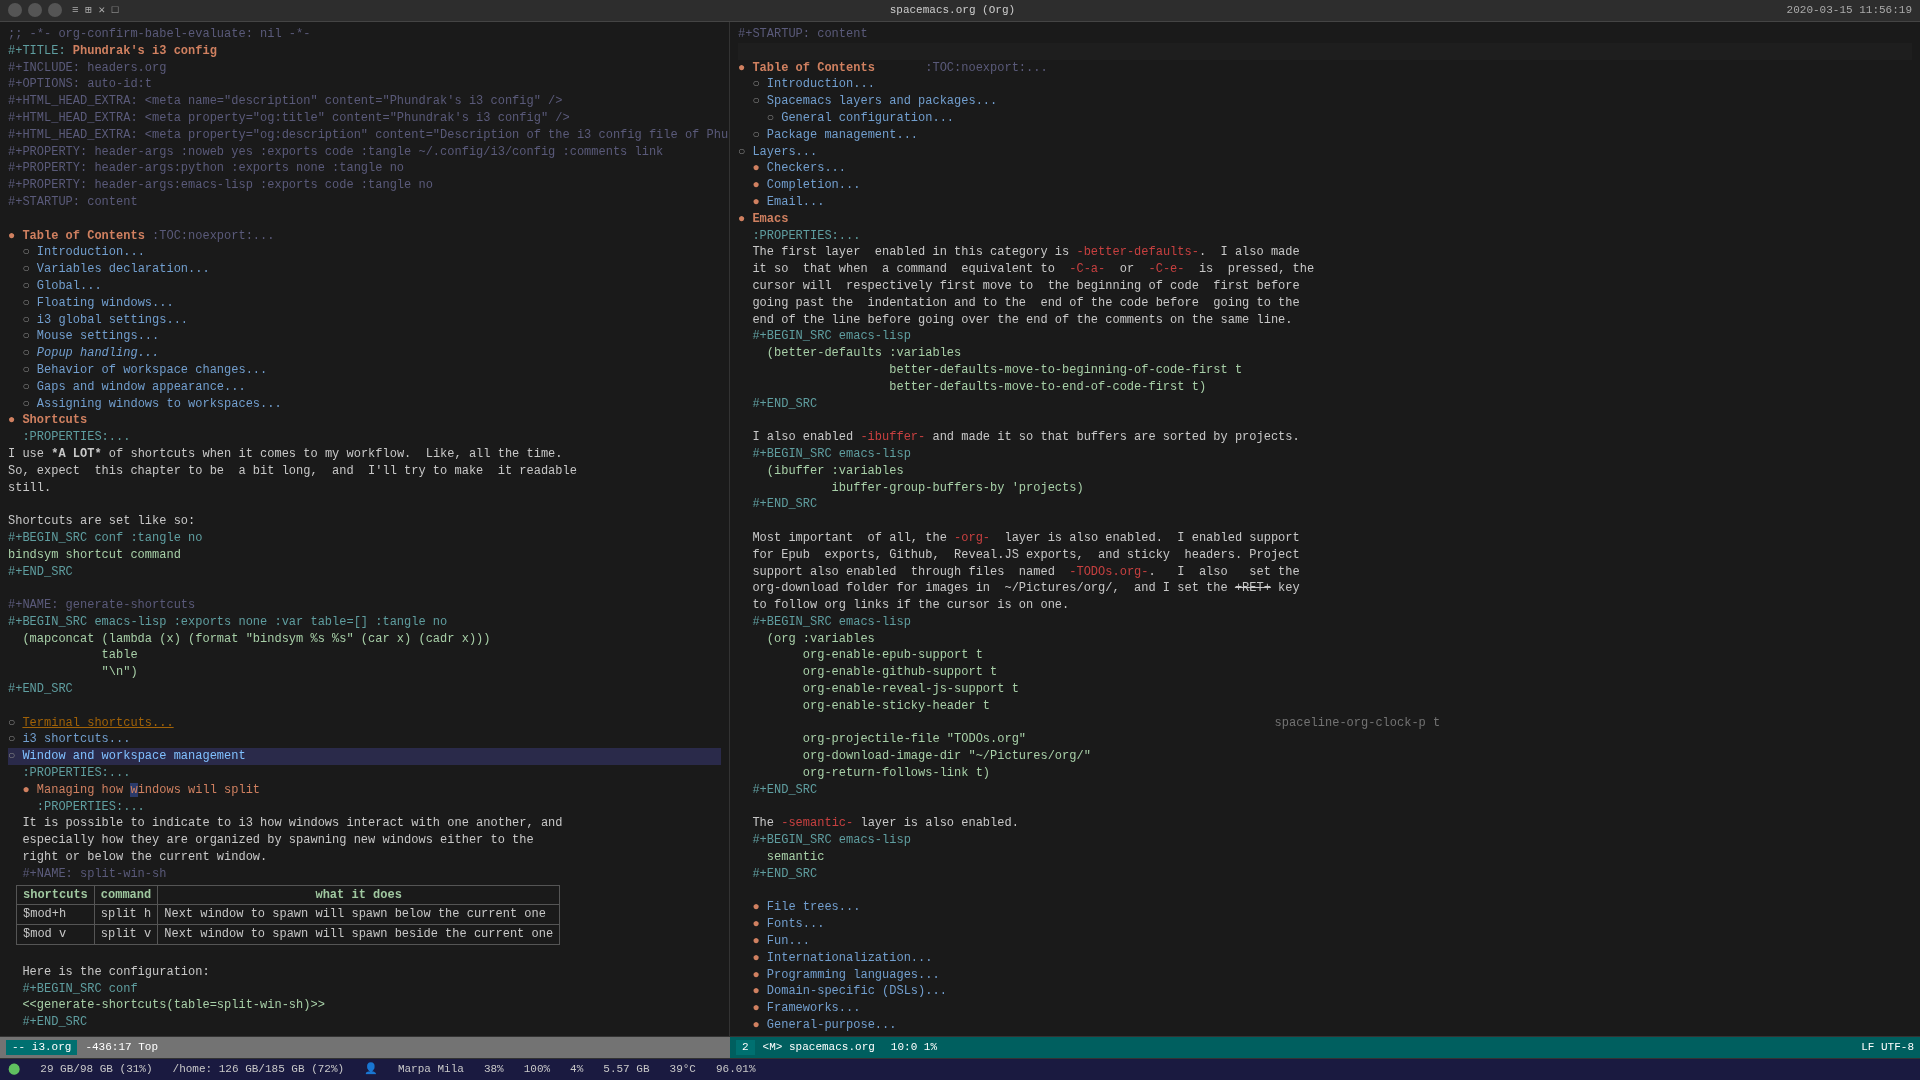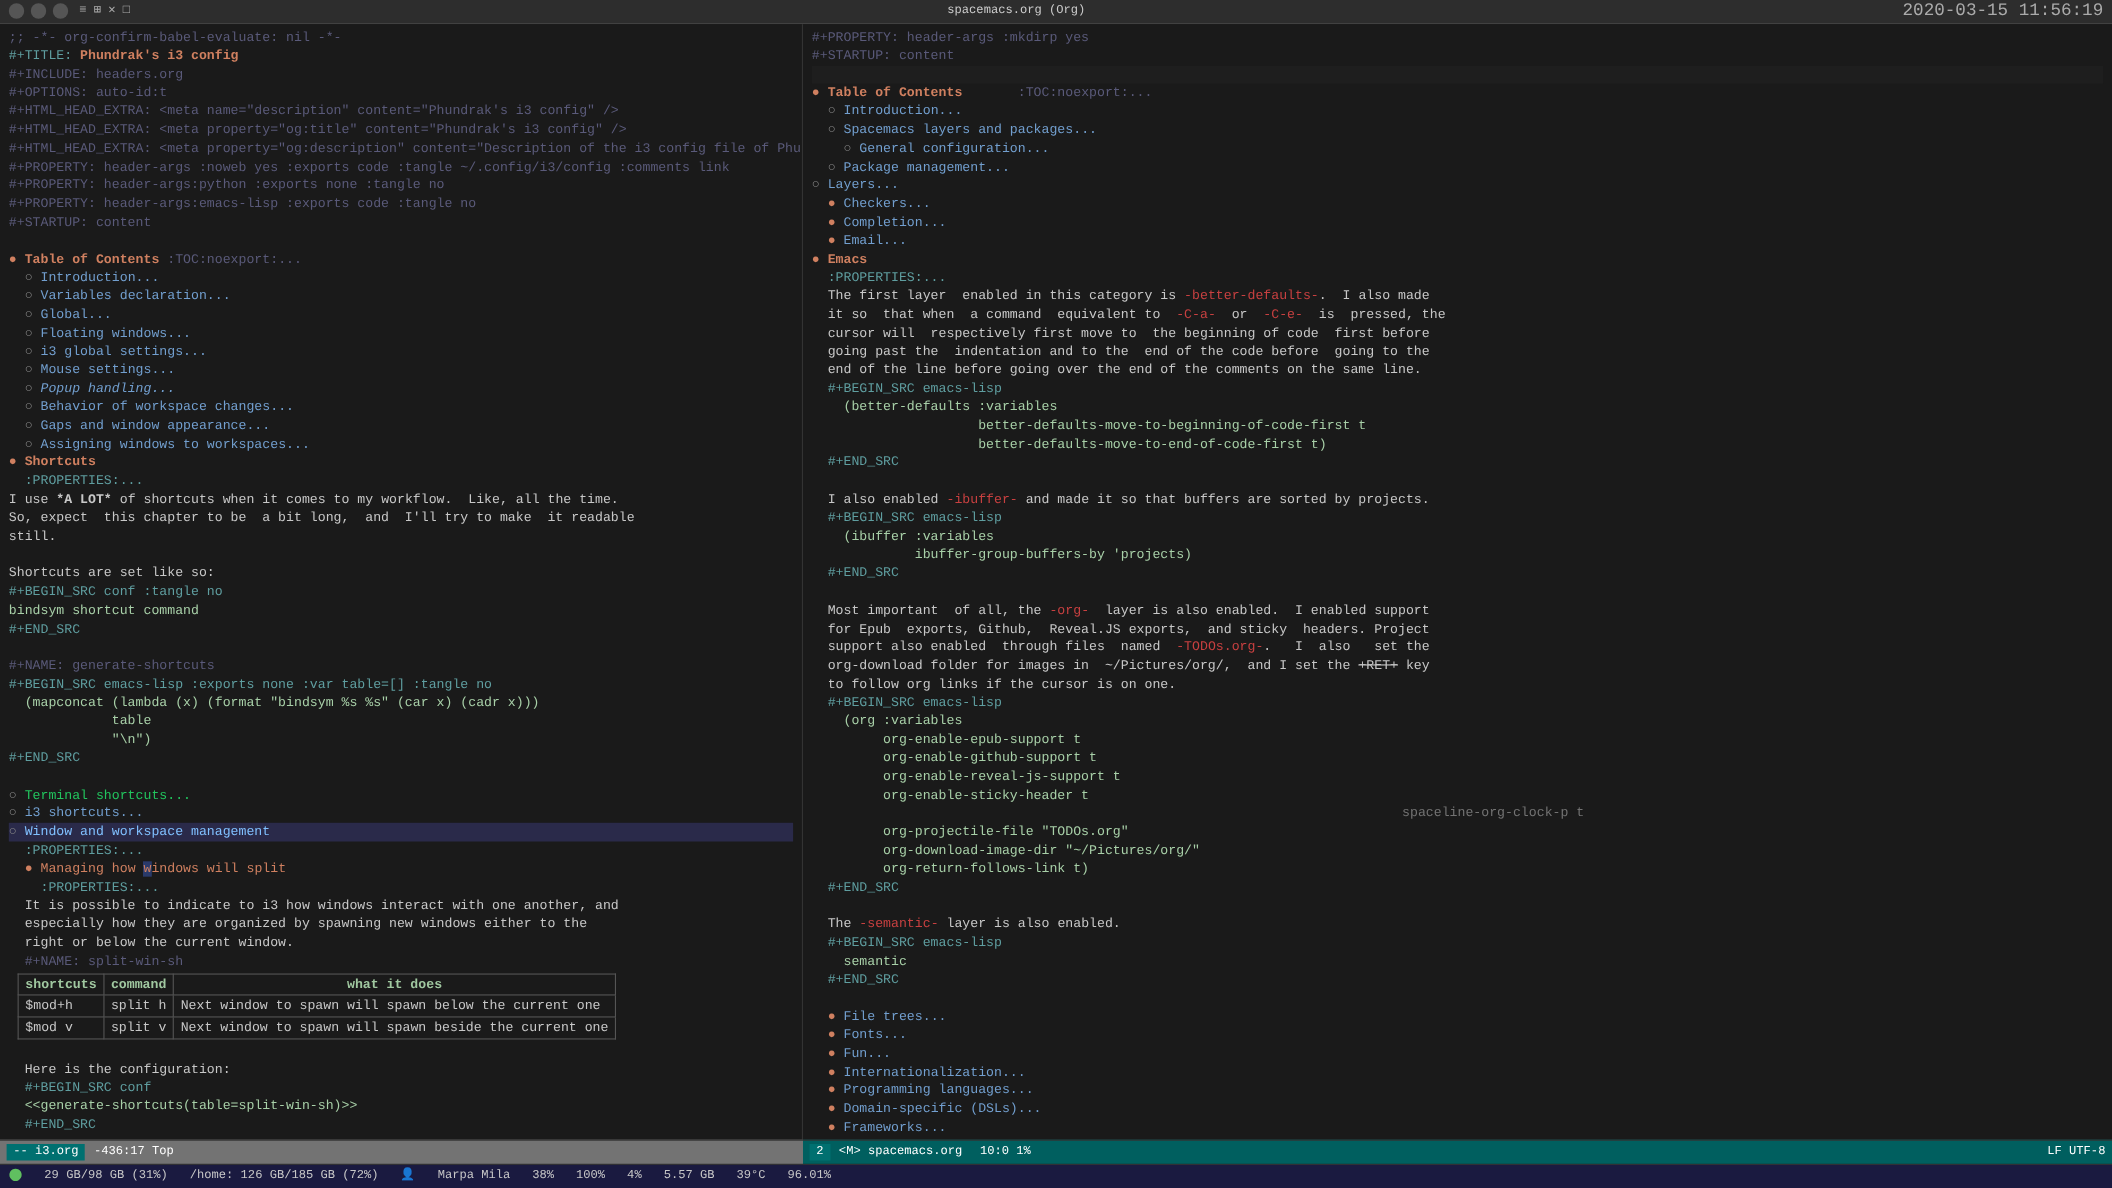--- a/index.html
+++ b/index.html
@@ -36,21 +36,21 @@
       align-items: center;
     }
     #titlebar .ctrl-btn {
       width: 14px; height: 14px;
       border-radius: 50%;
       display: inline-block;
       background: #555;
     }
     #titlebar .time {
       color: #aaa;
-      font-size: 16px;
+      font-size: 11px;
     }
 
     
     #main {
       display: flex;
       height: calc(1080px - 22px - 22px - 22px);
       border-radius: 11px;
     }
 
     
@@ -184,21 +184,21 @@
       <pre style="color:#a8d0a8;">bindsym shortcut command</pre>
       <pre style="color:#5f9ea0;">#+END_SRC</pre>
       <pre> </pre>
       <pre style="color:#5a5a7a;">#+NAME: generate-shortcuts</pre>
       <pre style="color:#5f9ea0;">#+BEGIN_SRC emacs-lisp :exports none :var table=[] :tangle no</pre>
       <pre style="color:#a8d0a8;">  (mapconcat (lambda (x) (format "bindsym %s %s" (car x) (cadr x)))</pre>
       <pre style="color:#a8d0a8;">             table</pre>
       <pre style="color:#a8d0a8;">             "\n")</pre>
       <pre style="color:#5f9ea0;">#+END_SRC</pre>
       <pre> </pre>
-      <pre><span style="color:#888;">○</span> <span style="color:#22c55e;">Terminal shortcuts...</span></pre>
+      <pre><span style="color:#888;">○</span> <span style="color:#a16207;text-decoration:underline;">Terminal shortcuts...</span></pre>
       <pre><span style="color:#888;">○</span> <span style="color:#729fcf;">i3 shortcuts...</span></pre>
       <pre style="background:#2a2a4a;"><span style="color:#888;">○</span> <span style="color:#80c0ff;">Window and workspace management</span></pre>
       <pre style="color:#5f9ea0;">  :PROPERTIES:...</pre>
       <pre>  <span style="color:#d08060;">●</span> <span style="color:#d08060;">Managing how <span style="background:#2a3a6a;">w</span>indows will split</span></pre>
       <pre style="color:#5f9ea0;">    :PROPERTIES:...</pre>
       <pre>  It is possible to indicate to i3 how windows interact with one another, and</pre>
       <pre>  especially how they are organized by spawning new windows either to the</pre>
       <pre>  right or below the current window.</pre>
       <pre style="color:#5a5a7a;">  #+NAME: split-win-sh</pre>
 
@@ -229,21 +229,20 @@
       <pre style="color:#5f9ea0;">  #+BEGIN_SRC conf</pre>
       <pre style="color:#a8d0a8;">  &lt;&lt;generate-shortcuts(table=split-win-sh)&gt;&gt;</pre>
       <pre style="color:#5f9ea0;">  #+END_SRC</pre>
       <pre> </pre>
 
     </div>
   </div>
 
   <div id="right-pane">
     <div class="pane-content">
-      <pre style="color:#5a5a7a;">#+PROPERTY: header-args :mkdirp yes</pre>
       <pre style="color:#5a5a7a;">#+STARTUP: content</pre>
       <pre style="background:#1e1e1e;"> </pre>
       <pre><span style="color:#d08060;">●</span> <span style="color:#d08060;font-weight:bold;">Table of Contents</span><span style="color:#5a5a7a;">       :TOC:noexport:...</span></pre>
       <pre>  <span style="color:#888;">○</span> <span style="color:#729fcf;">Introduction...</span></pre>
       <pre>  <span style="color:#888;">○</span> <span style="color:#729fcf;">Spacemacs layers and packages...</span></pre>
       <pre>    <span style="color:#888;">○</span> <span style="color:#729fcf;">General configuration...</span></pre>
       <pre>  <span style="color:#888;">○</span> <span style="color:#729fcf;">Package management...</span></pre>
       <pre><span style="color:#888;">○</span> <span style="color:#729fcf;">Layers...</span></pre>
       <pre>  <span style="color:#d08060;">●</span> <span style="color:#729fcf;">Checkers...</span></pre>
       <pre>  <span style="color:#d08060;">●</span> <span style="color:#729fcf;">Completion...</span></pre>

